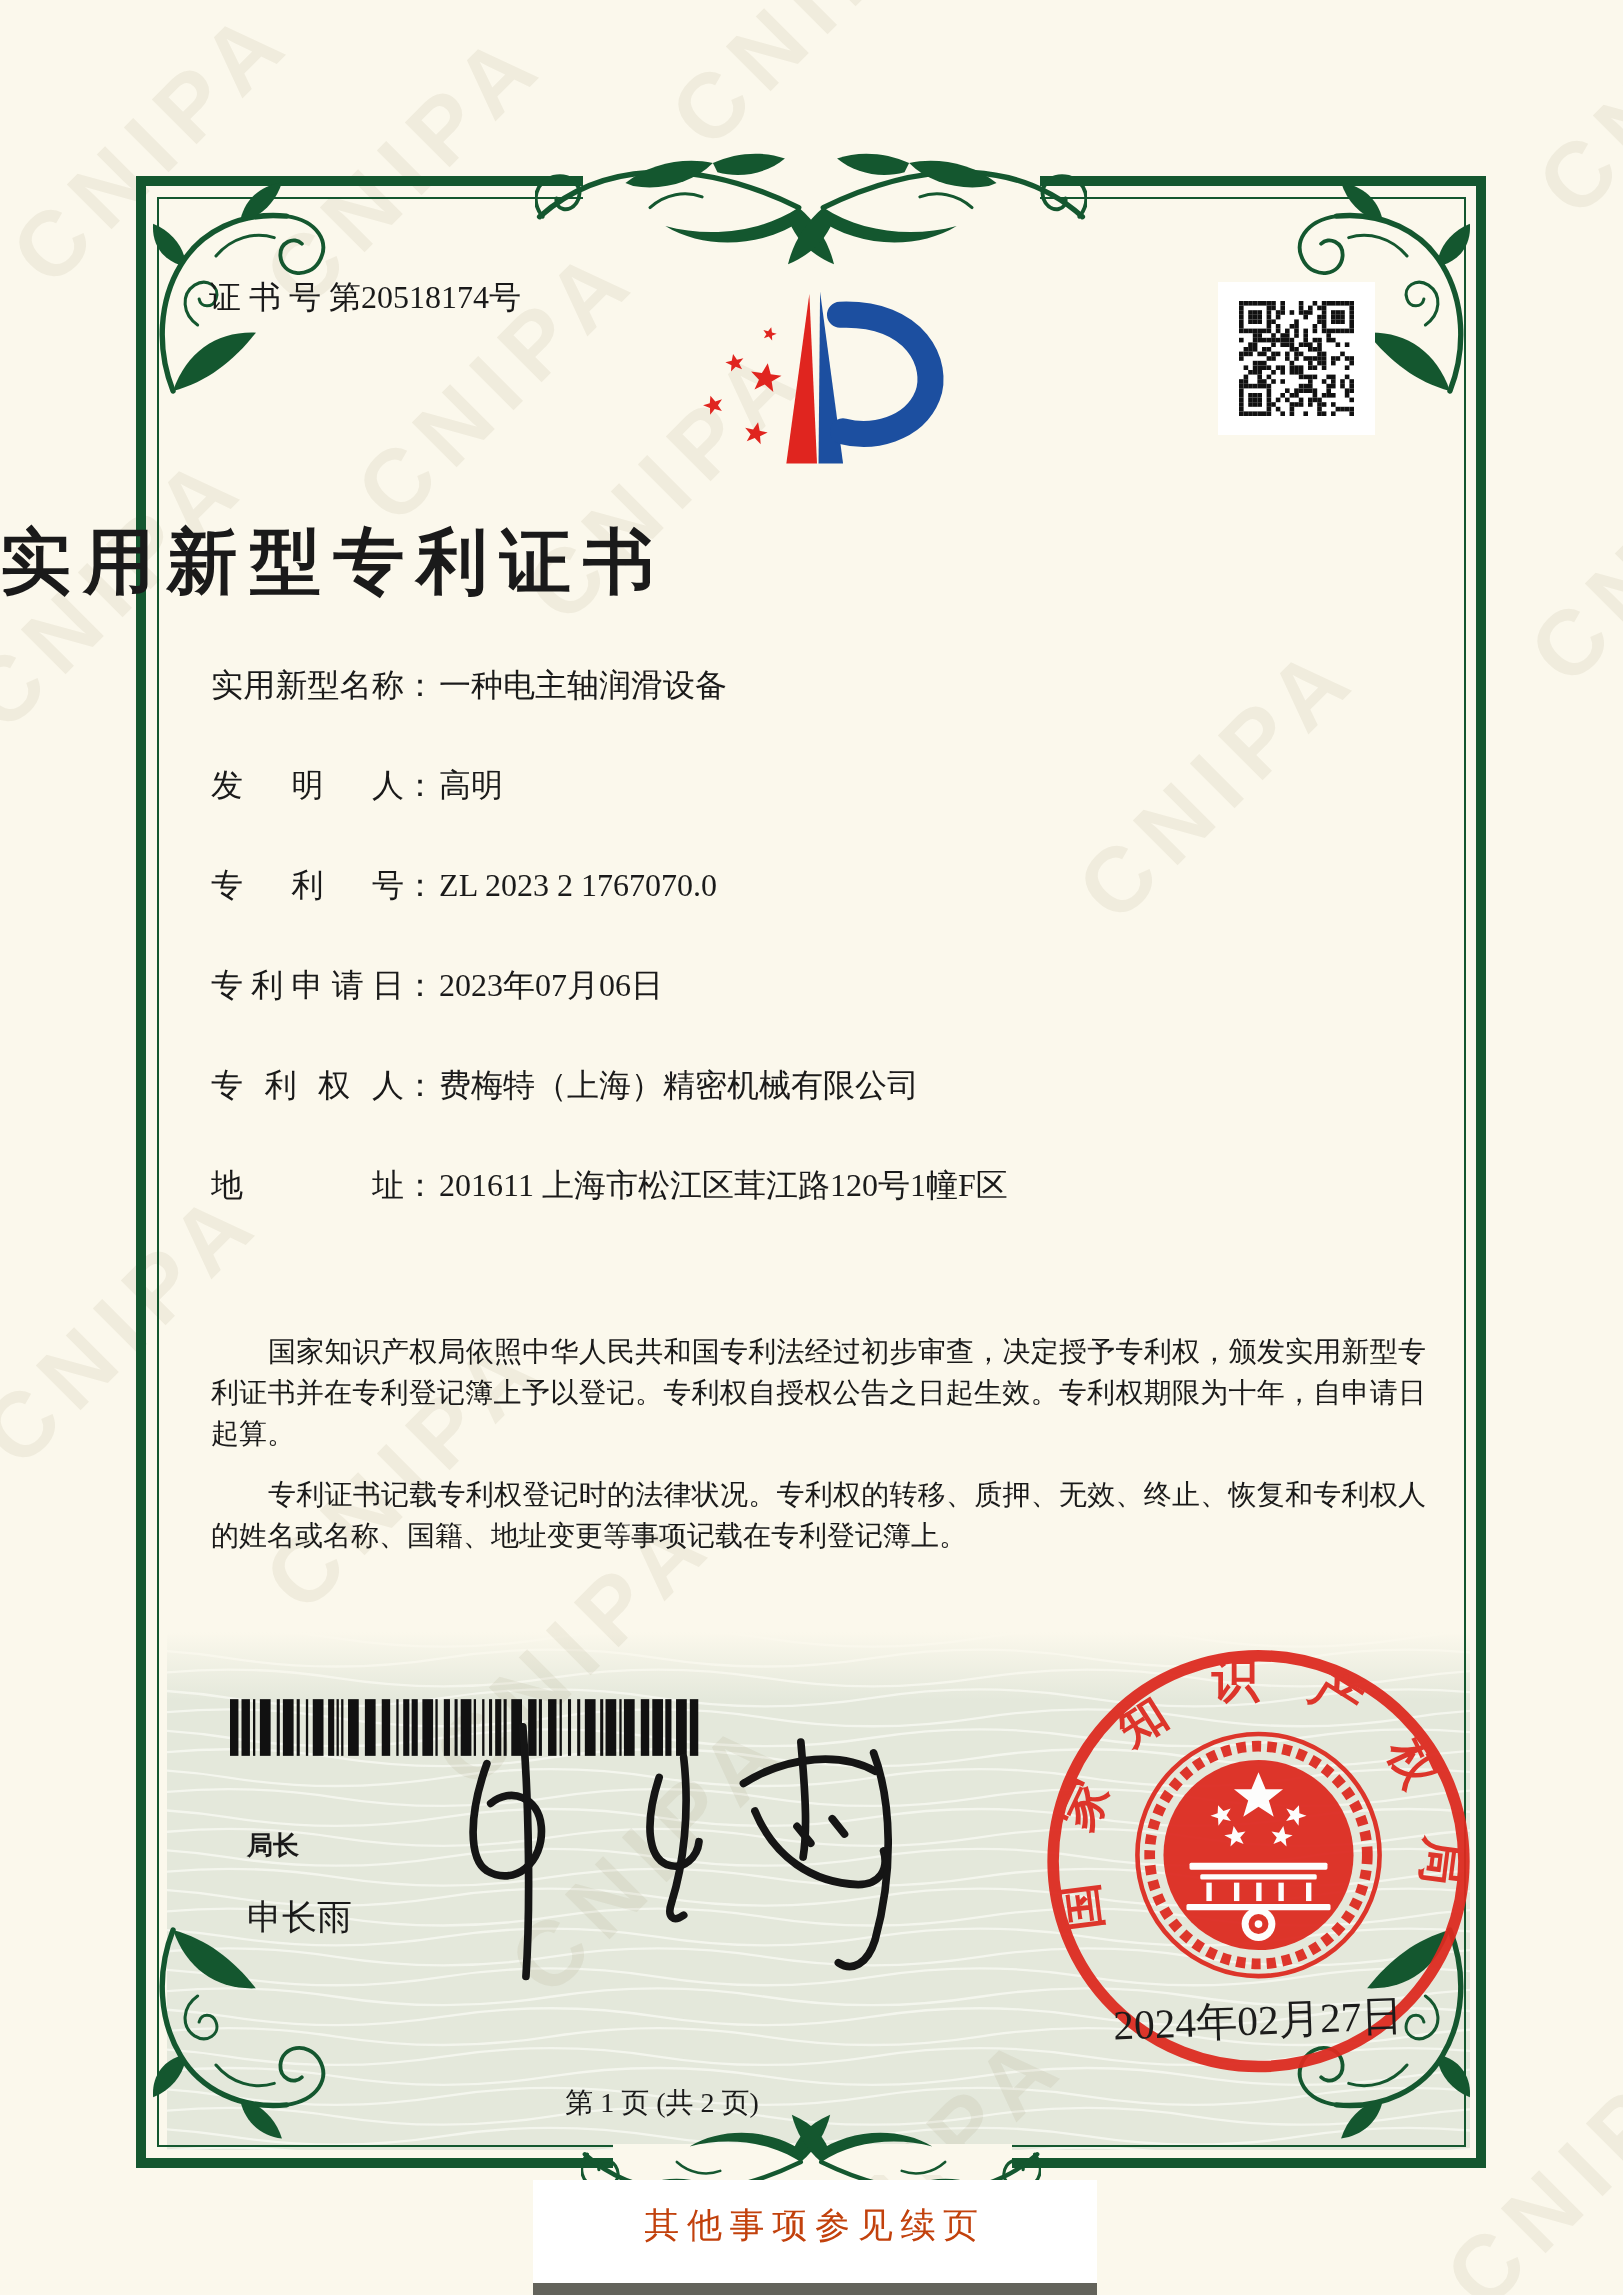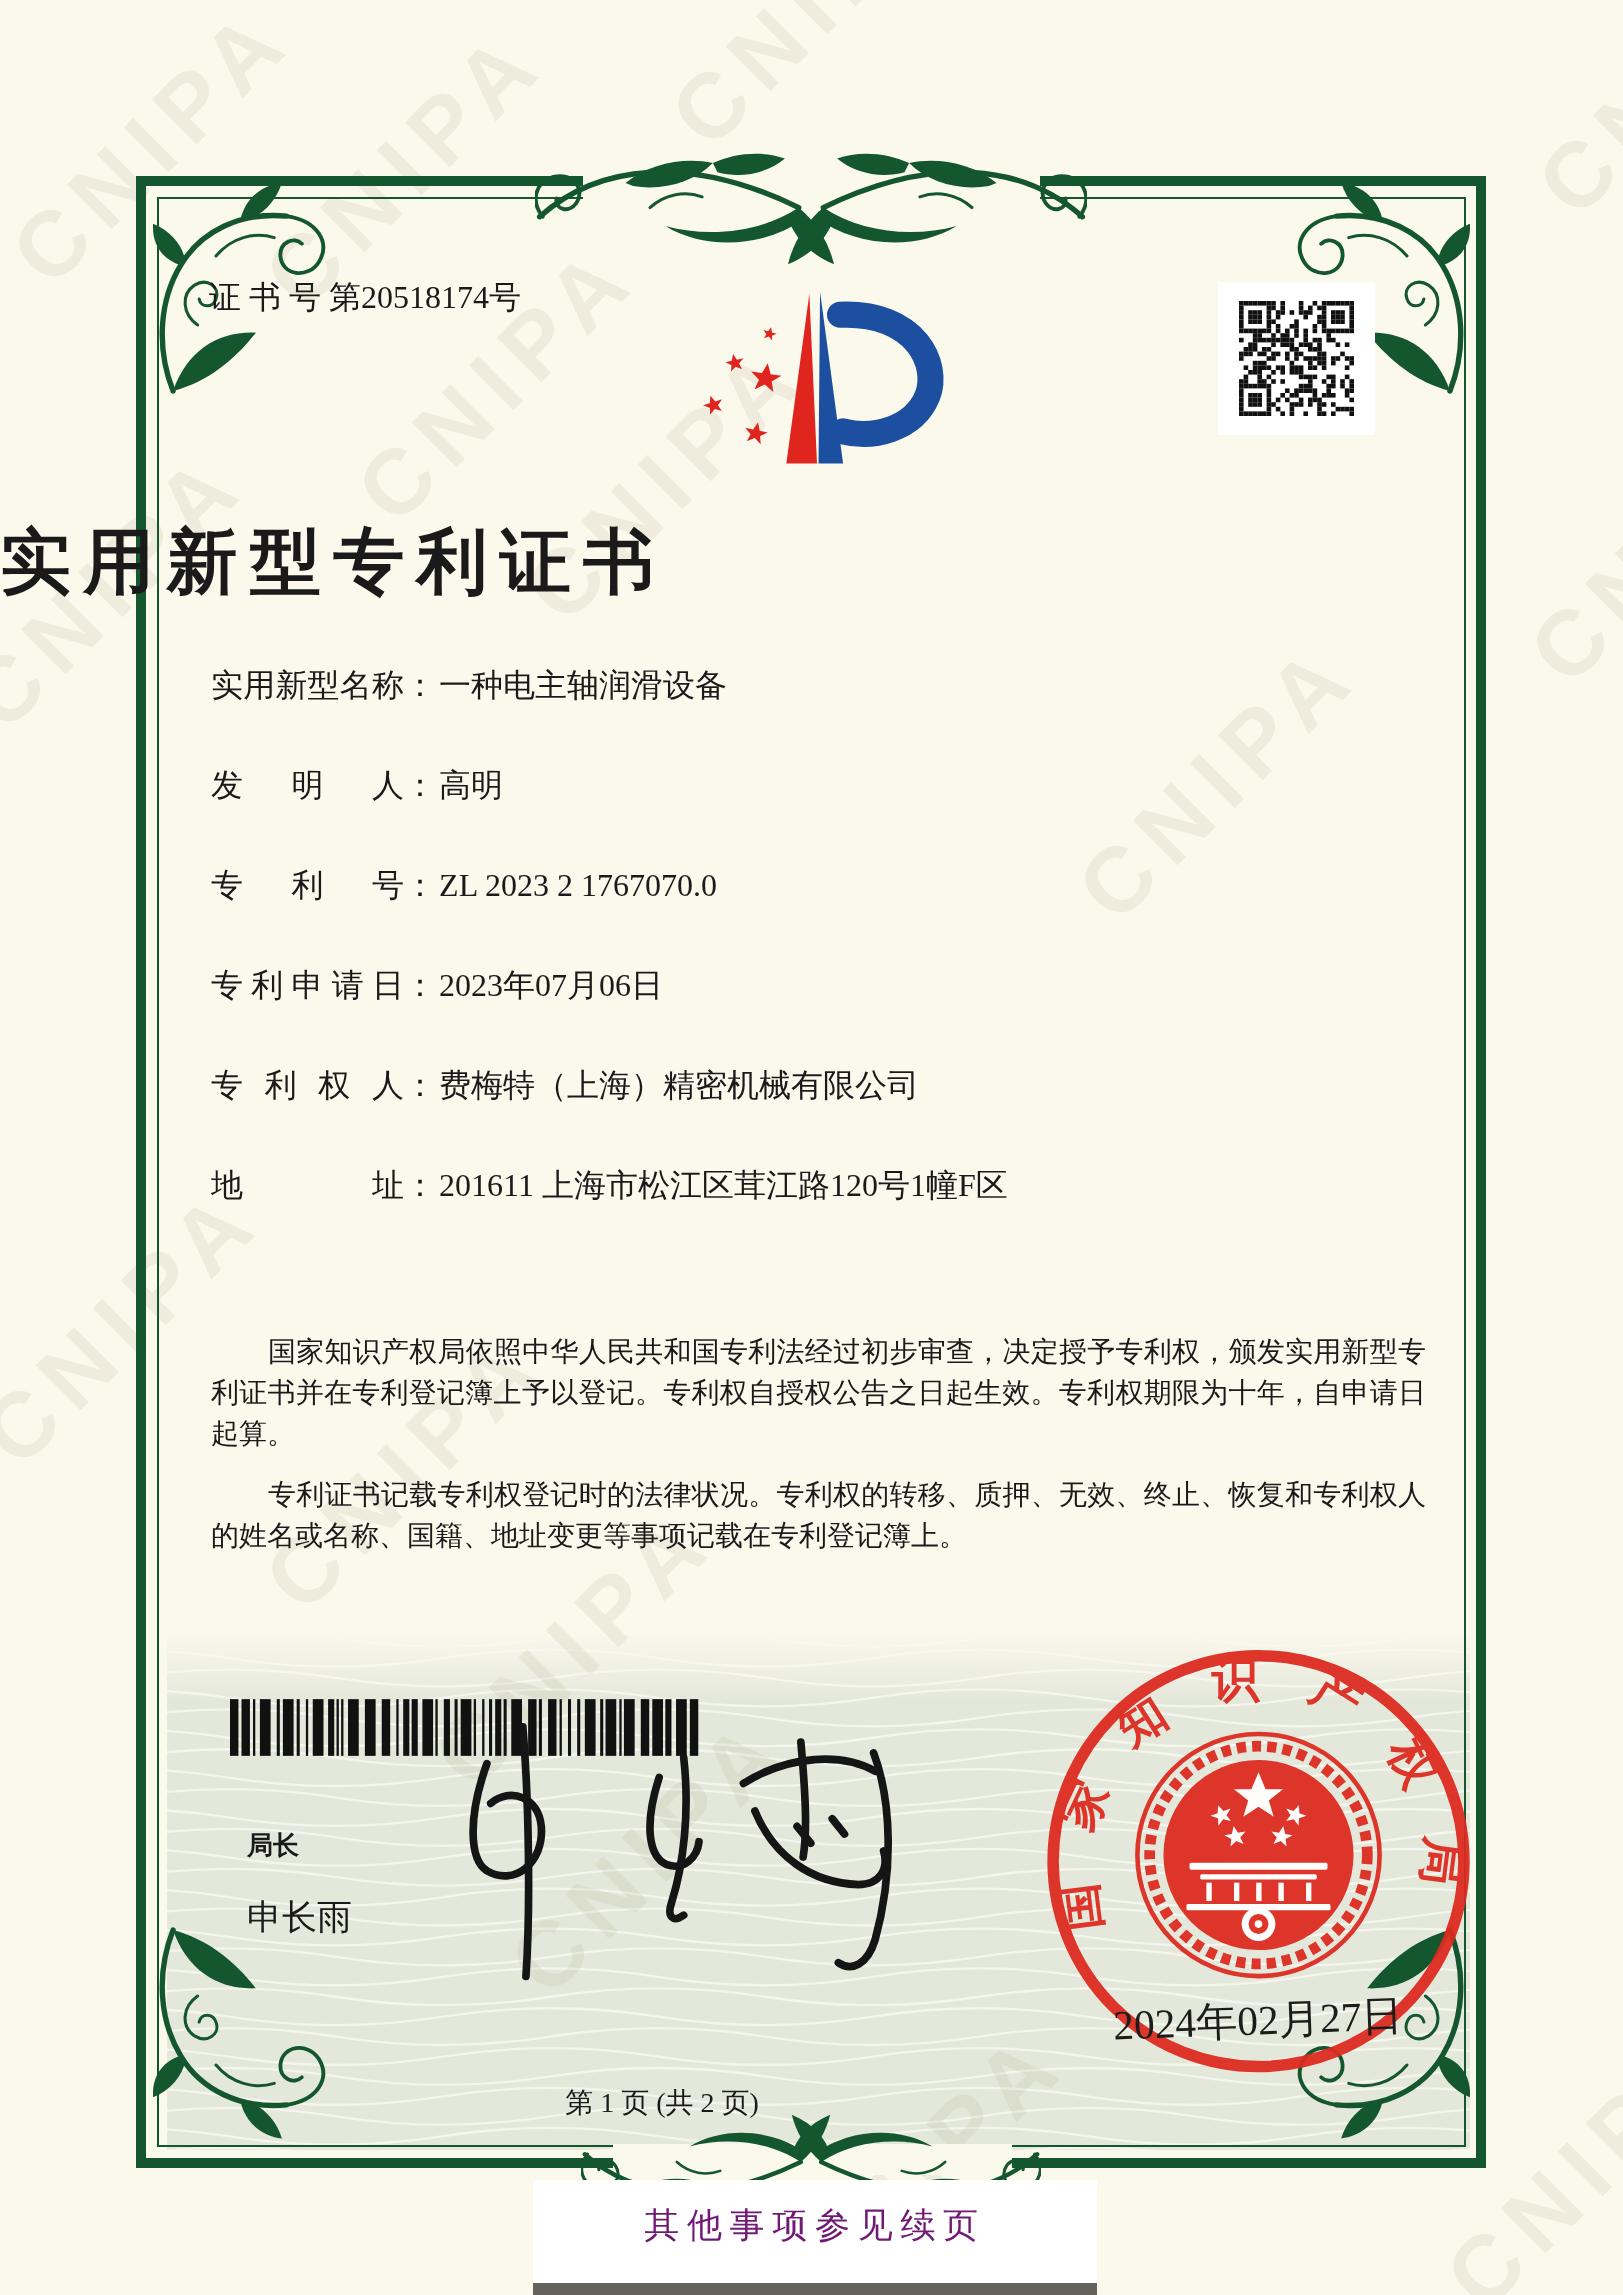--- a/index.html
+++ b/index.html
@@ -86,21 +86,21 @@
 
   .seal{position:absolute;left:1037px;top:1642px;width:443px;height:443px;z-index:6;opacity:.94;}
   .seal-org{font-size:62px;font-weight:700;letter-spacing:60px;fill:#dd2a20;
         font-family:"Liberation Serif","DejaVu Serif",serif;}
   .seal-date{font-size:54px;fill:#101010;font-family:"Liberation Serif","DejaVu Serif",serif;}
 
   .page-info{position:absolute;left:0;top:2084px;width:1324px;text-align:center;font-size:28px;z-index:5;}
 
   .cont-box{position:absolute;left:533px;top:2180px;width:564px;height:103px;background:#ffffff;
         text-align:center;z-index:5;}
-  .cont-box span{display:inline-block;margin-top:21.5px;font-size:35px;letter-spacing:7.7px;color:#701a75;}
+  .cont-box span{display:inline-block;margin-top:21.5px;font-size:35px;letter-spacing:7.7px;color:#c2410c;}
   .bottom-edge{position:absolute;left:533px;top:2283px;width:564px;height:12.3px;background:#63635b;z-index:5;}
 </style>
 </head>
 <body>
 
 <div class="page">
 
   <div class="wave-band">
     <svg id="wave-svg" width="1303" height="518" viewBox="0 0 1699 676">
         <path d="M -60 8 q 140 -22 280 0 q 140 22 280 0 q 140 -22 280 0 q 140 22 280 0 q 140 -22 280 0 q 140 22 280 0 q 140 -22 280 0 q 140 22 280 0"></path>

